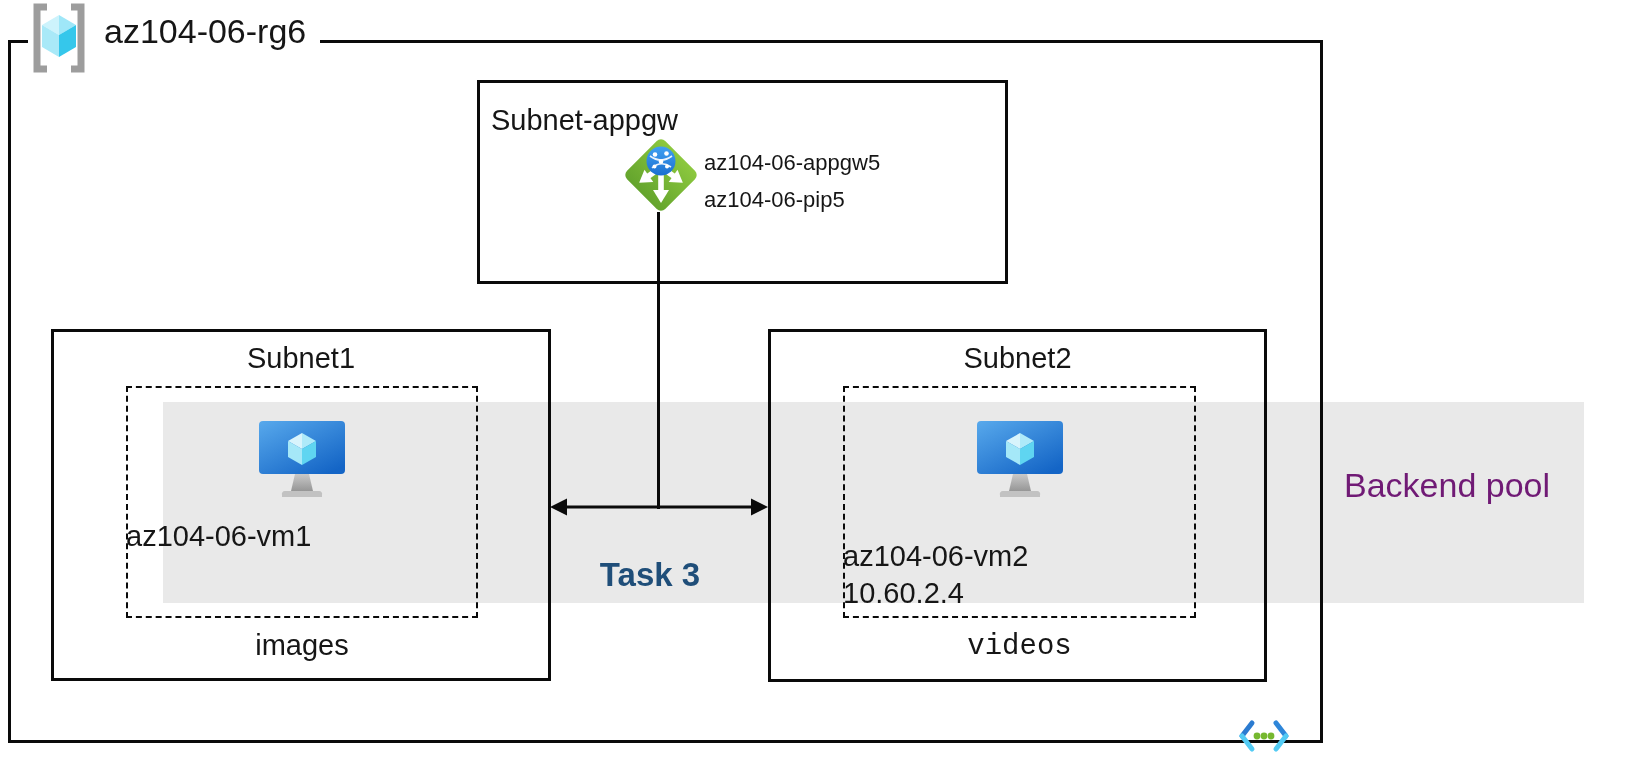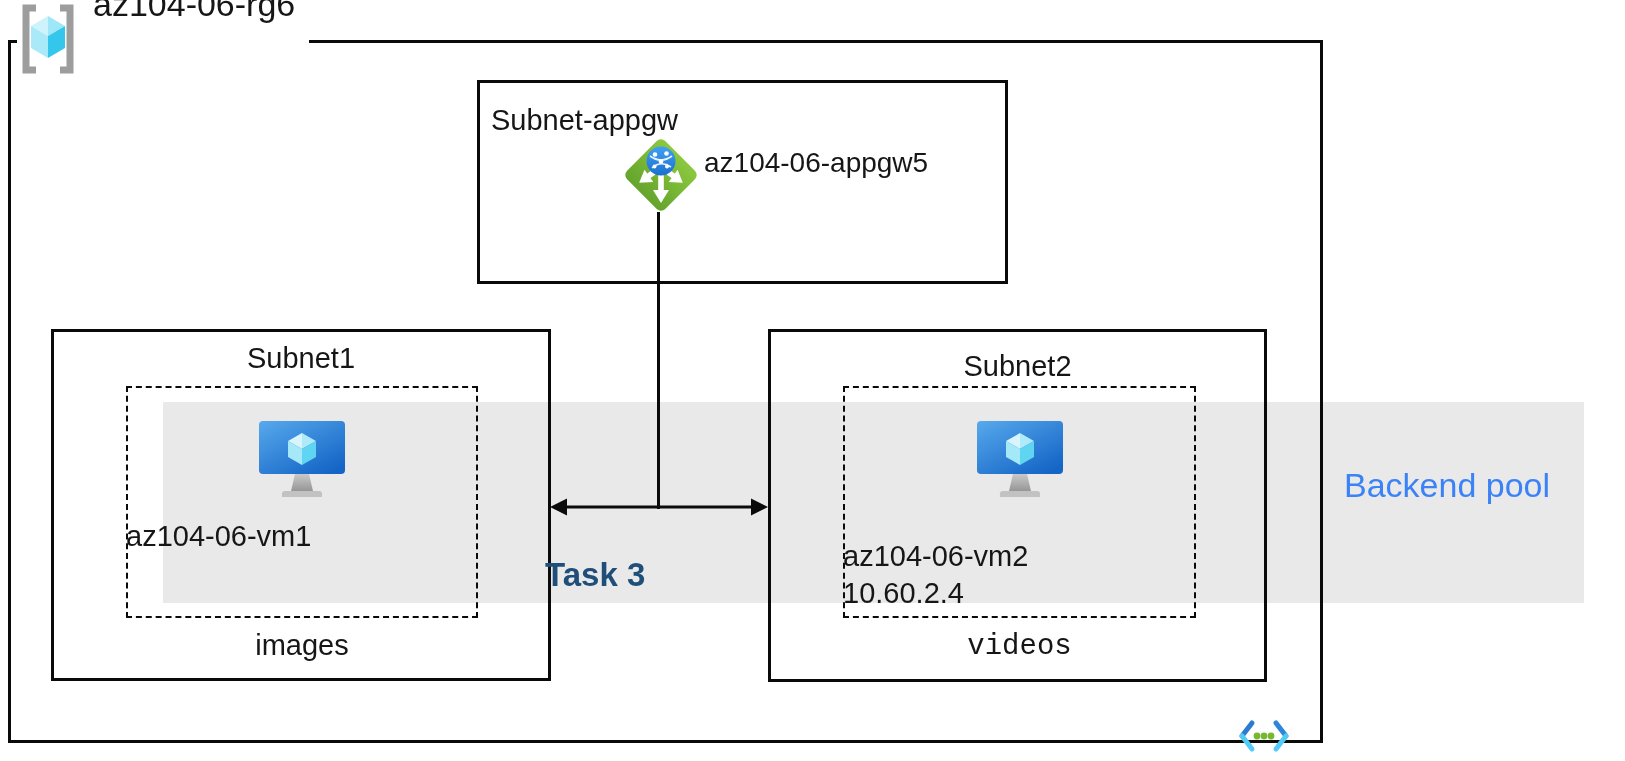--- a/index.html
+++ b/index.html
@@ -14,39 +14,39 @@
   
   .box{border:3px solid var(--line-black,#0b0b0b);box-sizing:border-box;z-index:1;background:transparent;}
   .outer-box{left:8px;top:40px;width:1315px;height:703px;}
   .appgw-box{left:477px;top:80px;width:531px;height:204px;}
   .subnet1-box{left:51px;top:329px;width:500px;height:352px;}
   .subnet2-box{left:768px;top:329px;width:499px;height:353px;}
   .dashed{border:2px dashed var(--line-black,#0b0b0b);box-sizing:border-box;z-index:1;}
   .dashed1{left:126px;top:386px;width:352px;height:232px;}
   .dashed2{left:843px;top:386px;width:353px;height:232px;}
   
-  .rg-label{left:17px;top:2px;height:76px;display:flex;gap:16px;
+  .rg-label{left:28px;top:2px;height:76px;display:flex;align-items:center;gap:16px;
             background:#fff;padding:0 14px 0 2px;z-index:2;}
   .rg-label .txt{font-size:34px;margin-top:-17px;white-space:nowrap;}
   
   .lbl{z-index:2;white-space:nowrap;}
   .appgw-title{left:491px;top:104px;font-size:29px;}
   .subnet-title{font-size:29px;text-align:center;}
   .subnet1-title{left:51px;top:342px;width:500px;}
-  .subnet2-title{left:768px;top:342px;width:499px;margin-top:8px;}
-  .gw-lines{left:704px;top:144px;font-size:28px;line-height:37px;}
+  .subnet2-title{left:768px;top:342px;width:499px;}
+  .gw-lines{left:704px;top:144px;font-size:22px;line-height:37px;}
   .vm-lines{font-size:29px;line-height:37px;text-align:left;}
   .vm1-lines{left:126px;top:518px;width:352px;}
   .vm2-lines{left:843px;top:538px;width:353px;}
   .caption{font-size:29px;text-align:center;}
   .caption1{left:126px;top:629px;width:352px;}
   .caption2{left:843px;top:630px;width:353px;font-family:Liberation Mono, monospace;}
-  .task{left:545px;top:556px;width:210px;text-align:left;font-size:33px;font-weight:bold;
+  .task{left:545px;top:556px;width:210px;text-align:center;font-size:33px;font-weight:bold;
         color:var(--task-label,#1F4E79);z-index:2;}
-  .backend-label{left:1344px;top:466px;font-size:34px;color:#3b82f6;z-index:2;}
+  .backend-label{left:1344px;top:466px;font-size:34px;color:#701a75;z-index:2;}
   
   .vline{left:657px;top:212px;width:3px;height:297px;background:var(--line-black,#0b0b0b);z-index:2;}
   .arrow-svg{left:549px;top:494px;z-index:3;}
   
   .rg-icon{width:58px;height:74px;}
   .gw-icon{left:619px;top:133px;z-index:3;}
   .vm-icon{z-index:2;}
   .vm1-icon{left:258px;top:420px;}
   .vm2-icon{left:976px;top:420px;}
   .vnet-icon{left:1237px;top:719px;z-index:3;}
@@ -116,20 +116,21 @@
           <circle cx="47.5" cy="20.5" r="2.3"></circle>
         <circle cx="42" cy="28.5" r="2.3"></circle>
           <circle cx="35.5" cy="33.5" r="2"></circle>
           <circle cx="48" cy="33.5" r="2"></circle>
       </g>
     </svg>
   </div>
 
   <div class="abs lbl gw-lines">
     <div>az104-06-appgw5</div>
+    <div>az104-06-pip5</div>
   </div>
 
   <div class="abs arrow-svg">
     <svg width="220" height="26" viewBox="0 0 220 26">
       <line x1="15" y1="13" x2="205" y2="13" stroke="#0b0b0b" stroke-width="3"></line>
       <polygon points="1,13 18,4.5 18,21.5" fill="#0b0b0b"></polygon>
       <polygon points="219,13 202,4.5 202,21.5" fill="#0b0b0b"></polygon>
     </svg>
   </div>
 

